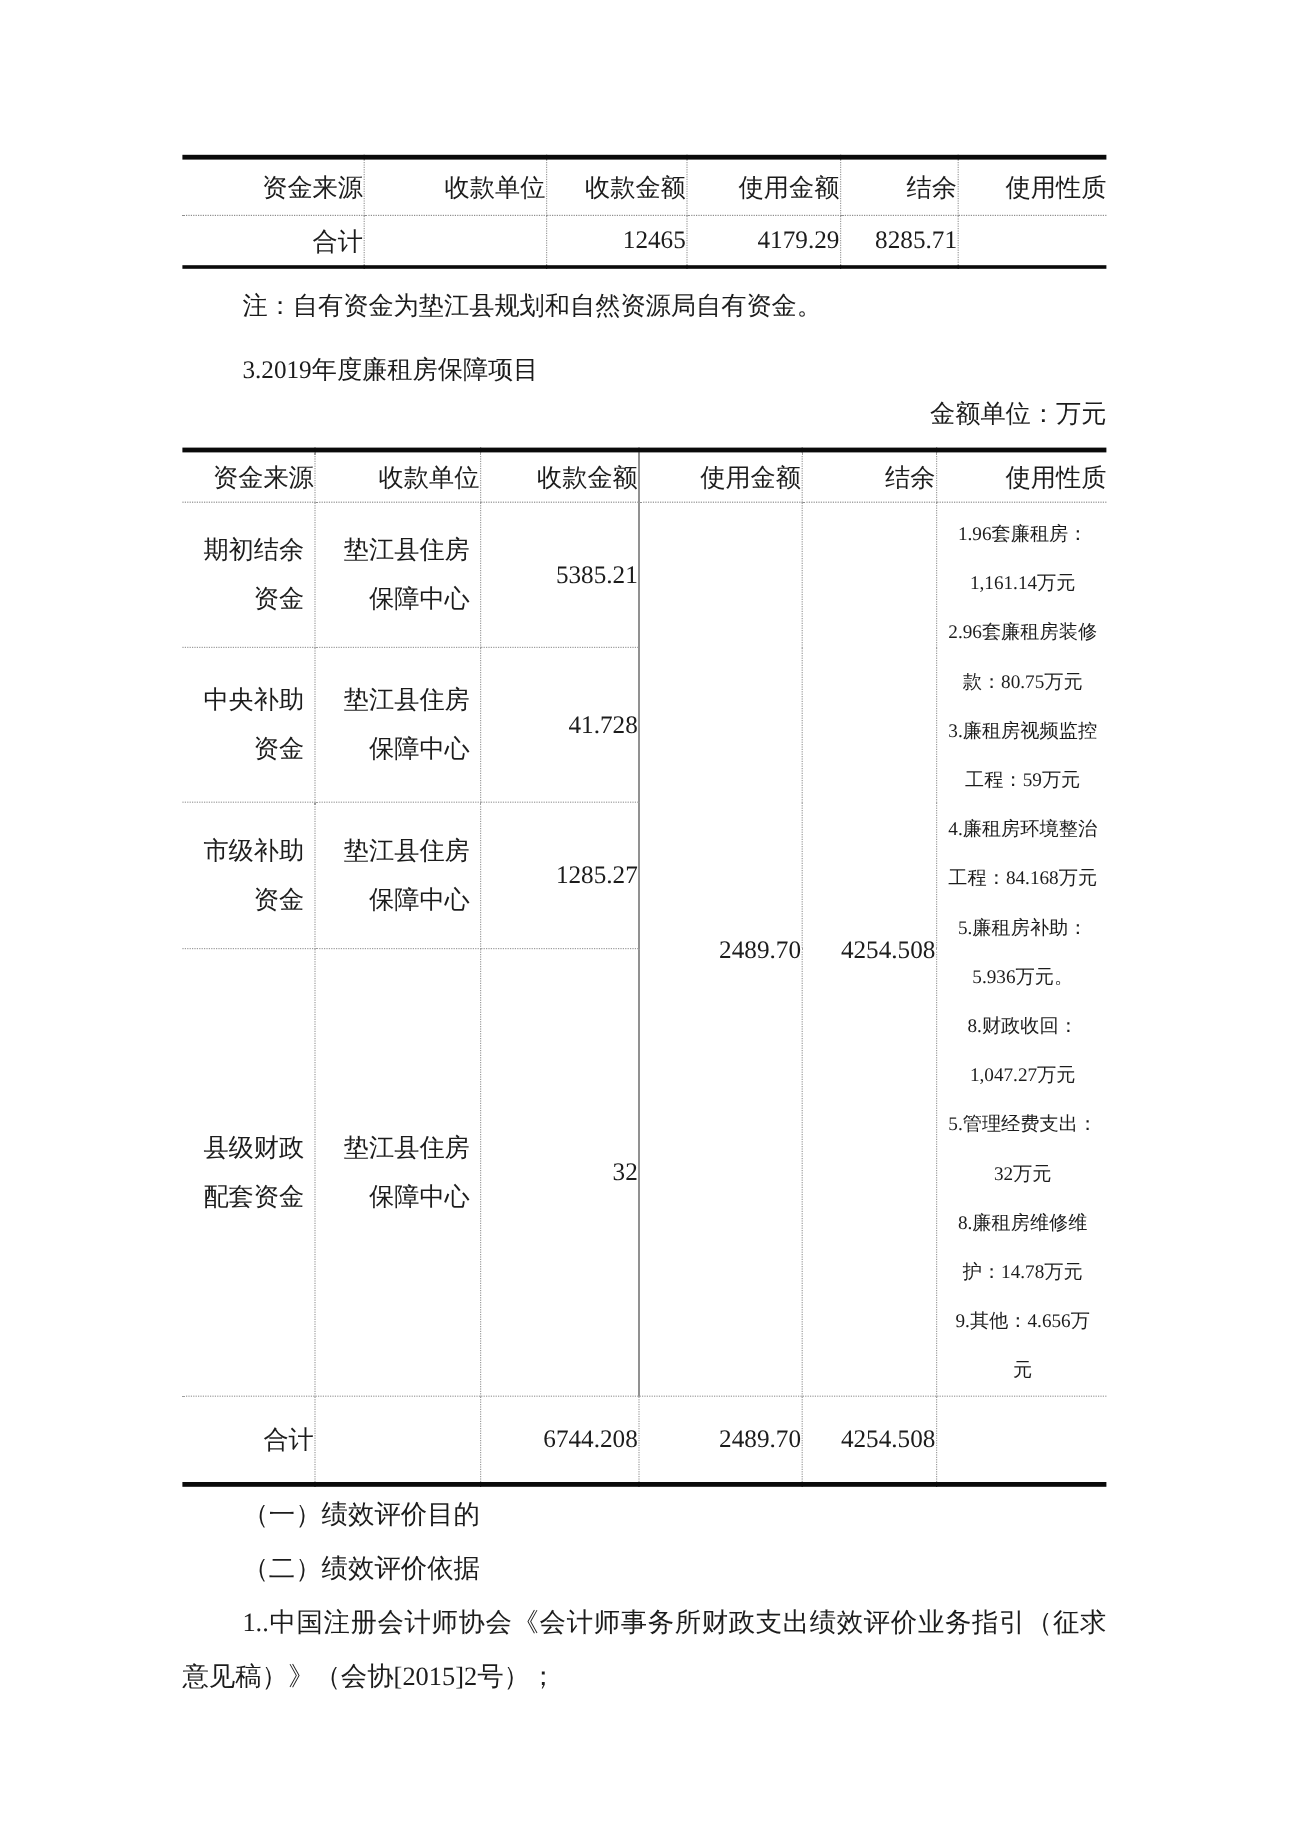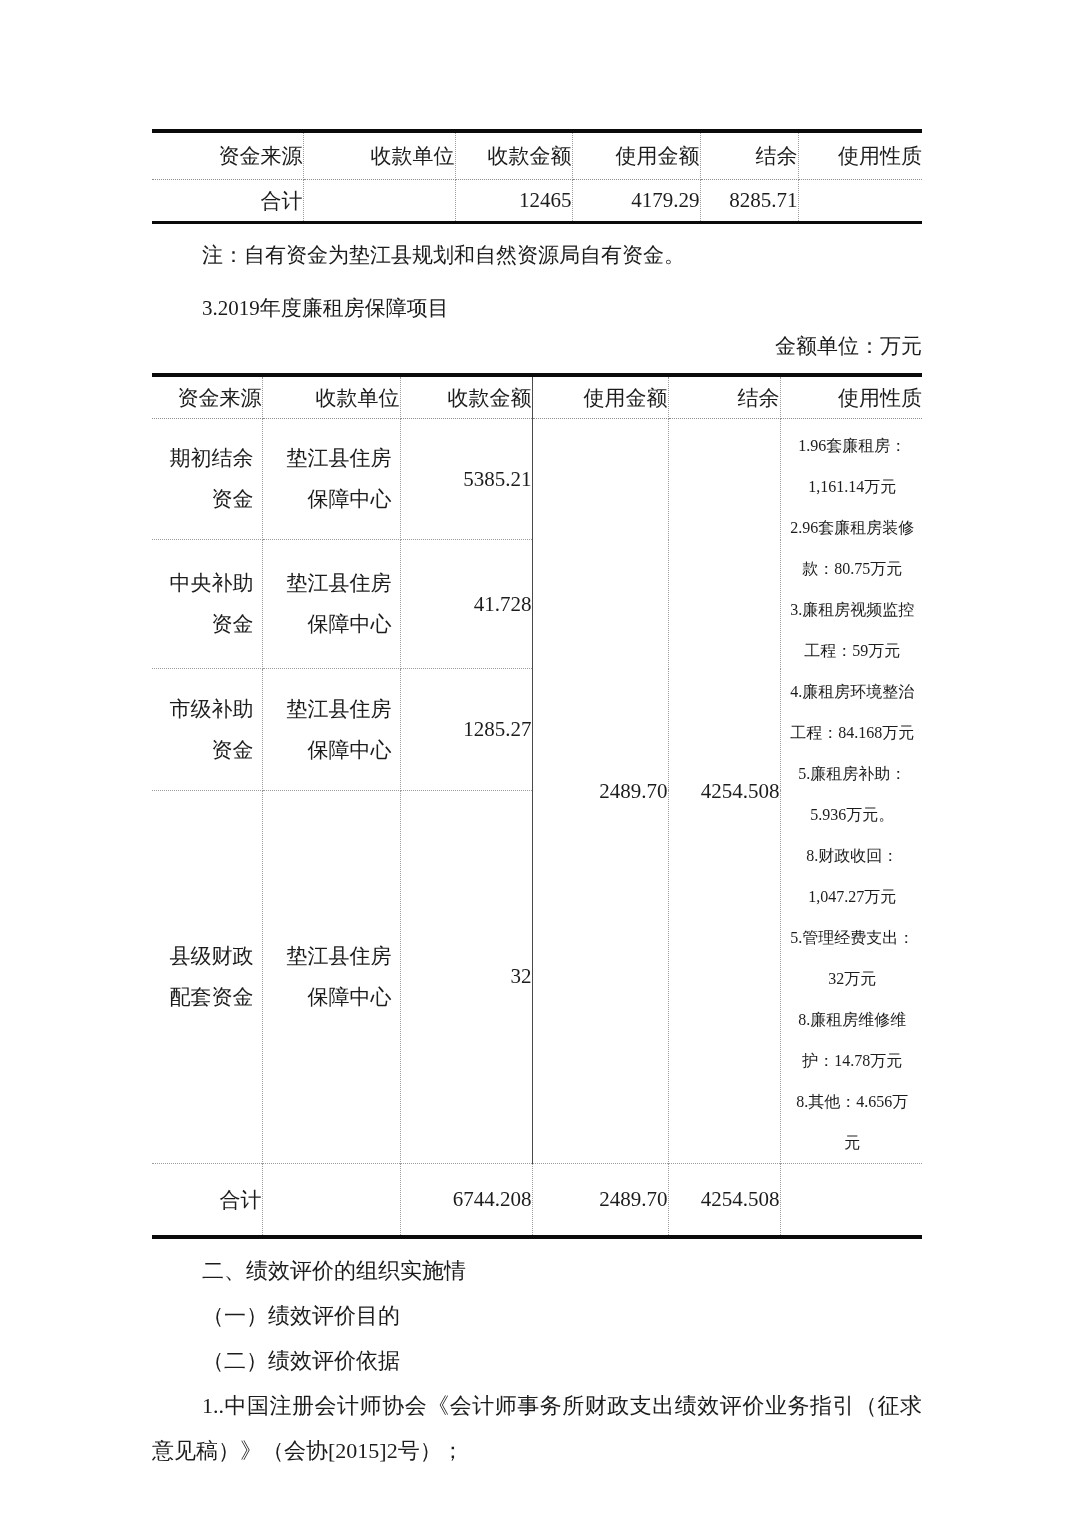--- a/index.html
+++ b/index.html
@@ -156,21 +156,21 @@
       <td class="vd" rowspan="4">4254.508</td>
       <td class="usage-cell" rowspan="4">
         <div>1.96套廉租房：1,161.14万元</div>
         <div>2.96套廉租房装修款：80.75万元</div>
         <div>3.廉租房视频监控工程：59万元</div>
         <div>4.廉租房环境整治工程：84.168万元</div>
         <div>5.廉租房补助：5.936万元。</div>
         <div>8.财政收回：1,047.27万元</div>
         <div>5.管理经费支出：32万元</div>
         <div>8.廉租房维修维护：14.78万元</div>
-        <div>8.其他：4.656万元</div>
+        <div>9.其他：4.656万元</div>
       </td>
     </tr>
     <tr class="row-mid">
       <td class="vd hb wrapcell">中央补助资金</td>
       <td class="vd hb wrapcell">垫江县住房保障中心</td>
       <td class="vs hb">41.728</td>
     </tr>
     <tr class="row-mid2">
       <td class="vd hb wrapcell">市级补助资金</td>
       <td class="vd hb wrapcell">垫江县住房保障中心</td>
@@ -185,18 +185,17 @@
       <td class="vd">合计</td>
       <td class="vd"></td>
       <td class="vd">6744.208</td>
       <td class="vd">2489.70</td>
       <td class="vd">4254.508</td>
       <td></td>
     </tr>
   </tbody>
     </table>
 
-  <div class="para after-table">二、绩效评价的组织实施情</div>
   <div class="para">（一）绩效评价目的</div>
   <div class="para">（二）绩效评价依据</div>
   <div class="para">1..中国注册会计师协会《会计师事务所财政支出绩效评价业务指引（征求意见稿）》（会协[2015]2号）；</div>
 
 </div>
 
 </body></html>

